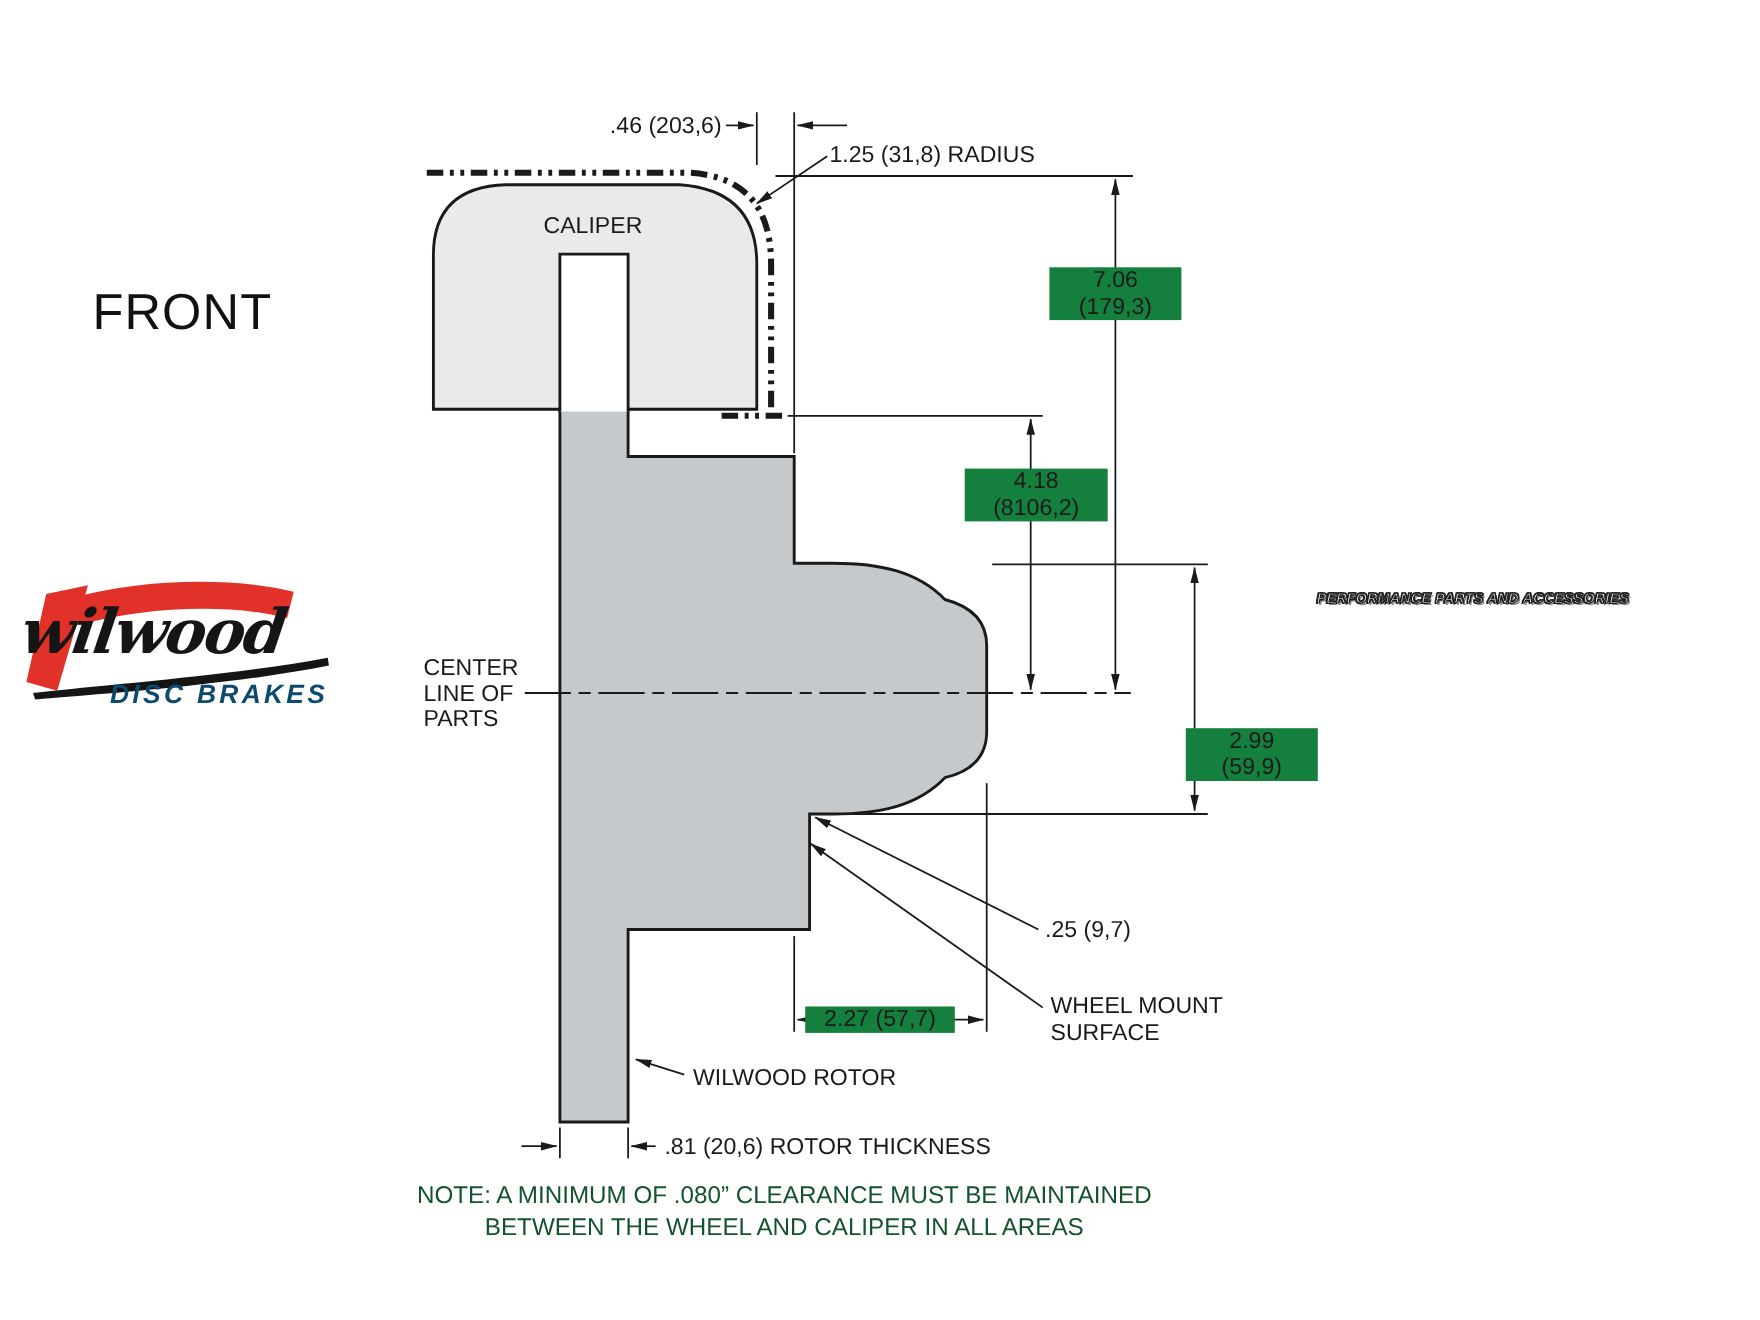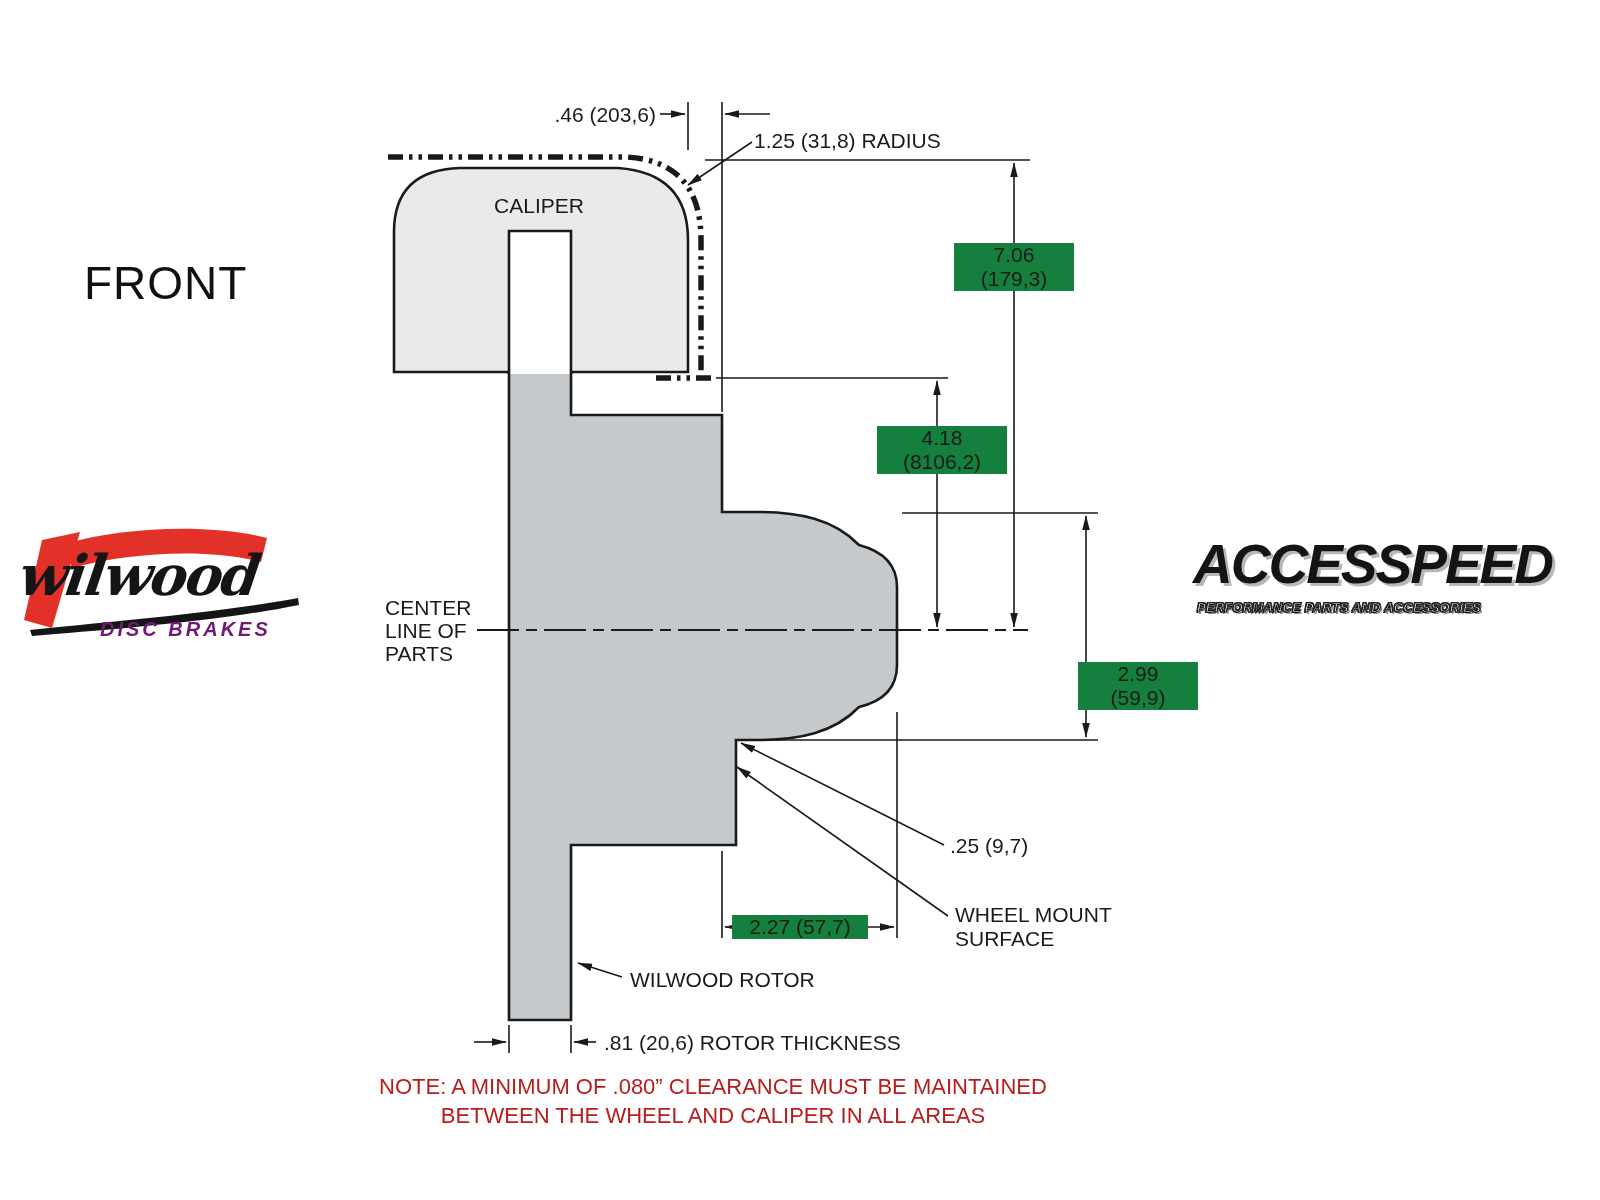--- a/index.html
+++ b/index.html
@@ -31,21 +31,21 @@
     letter-spacing: 1px;
     color: #111111;
     margin-top: 16px;
   }
   .note-block {
     position: absolute;
     left: 355px;
     top: 1072px;
     width: 716px;
     text-align: center;
-    color: #b91c1c;
+    color: #14532d;
     font-size: 22px;
     line-height: 29px;
   }
   
   .wilwood-logo { position: absolute; left: 12px; top: 518px; width: 305px; height: 135px; }
   .wilwood-logo svg { position: absolute; left: 0; top: 0; }
   .wilwood-script {
     position: absolute;
     left: 8px;
     top: 24px;
@@ -55,25 +55,25 @@
     font-size: 56px;
     letter-spacing: -2px;
     color: #151515;
     transform: skewX(-8deg);
     white-space: nowrap;
   }
   .wilwood-sub {
     position: absolute;
     left: 88px;
     top: 100px;
-    font-size: 20px;
+    font-size: 24px;
     font-weight: bold;
     font-style: italic;
     letter-spacing: 3px;
-    color: #701a75;
+    color: #0c4a6e;
     white-space: nowrap;
   }
   
   .accesspeed-logo { position: absolute; left: 1193px; top: 532px; width: 390px; }
   .accesspeed-title {
     font-size: 55px;
     font-weight: bold;
     font-style: italic;
     letter-spacing: -2px;
     color: #141414;
@@ -203,17 +203,16 @@
     <svg width="305" height="135" viewBox="0 0 305 135">
       <path d="M 30,22 L 68,14 L 40,110 L 12,102 Z" fill="#e23128"></path>
       <path d="M 52,26 C 115,8 200,6 255,20 L 249,44 C 196,30 118,34 60,50 Z" fill="#e23128"></path>
       <path d="M 18,112 C 90,104 200,96 286,80 L 287,87 C 202,104 92,112 20,118 Z" fill="#151515"></path>
     </svg>
     <div class="wilwood-script">wilwood</div>
     <div class="wilwood-sub">DISC BRAKES</div>
   </div>
 
   <div class="accesspeed-logo">
-    <div class="accesspeed-title">ACCESSPEED</div>
     <div class="accesspeed-sub">PERFORMANCE PARTS AND ACCESSORIES</div>
   </div>
 
 </div>
 
 </body></html>

